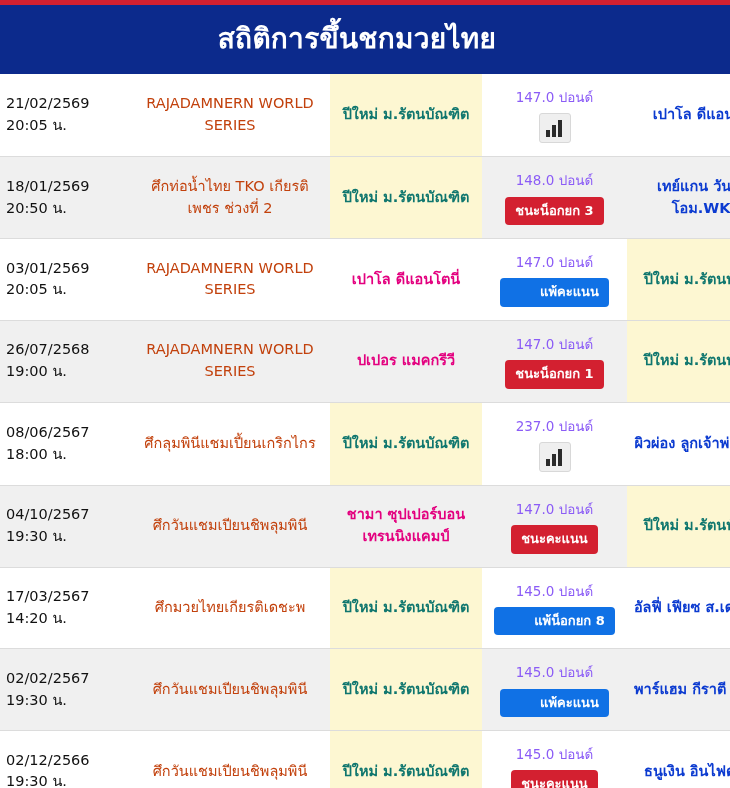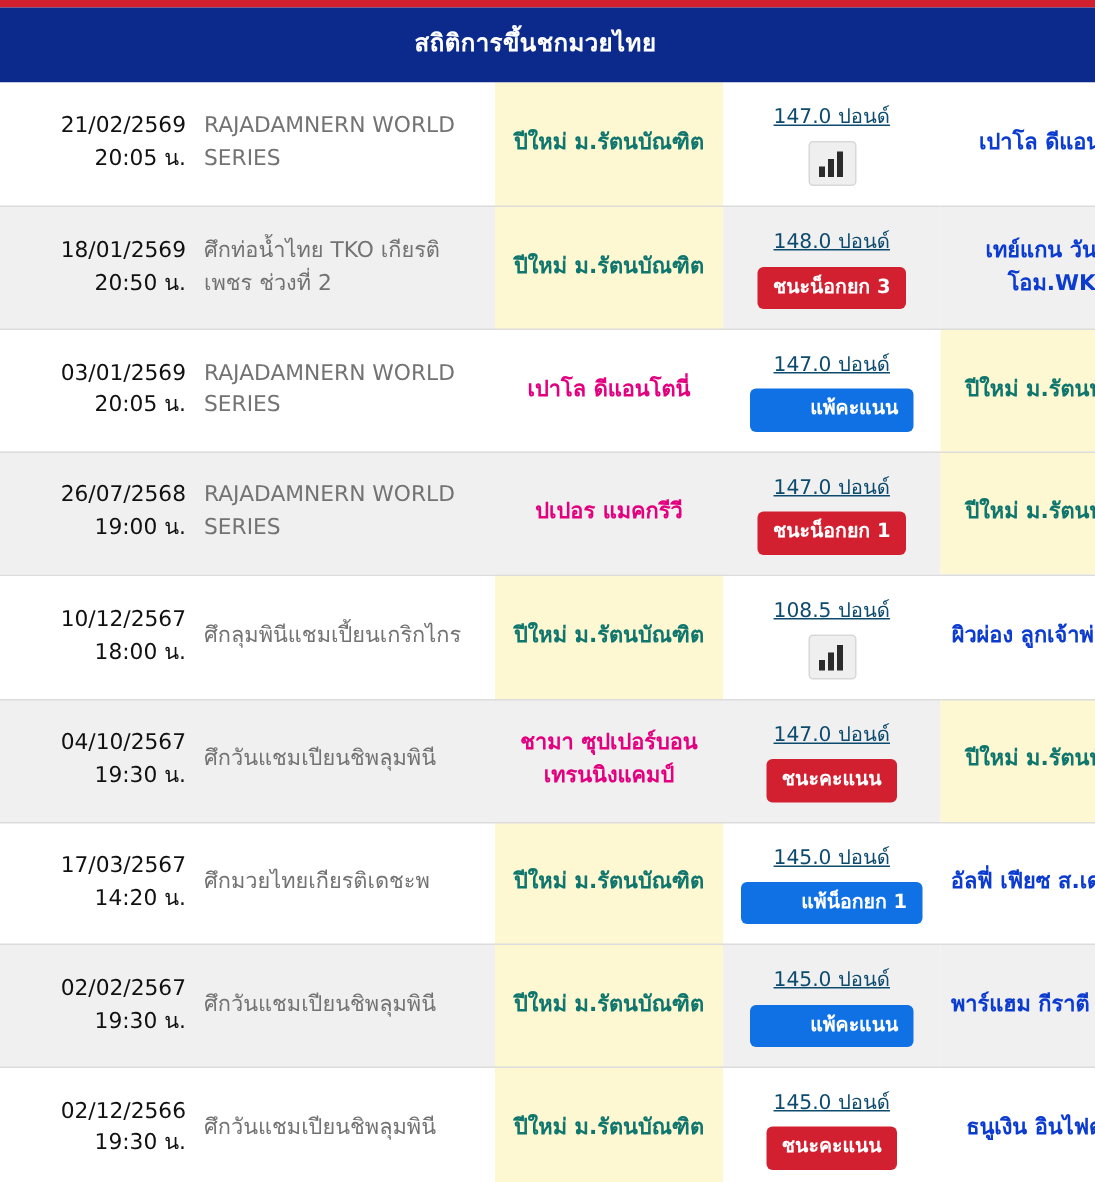--- a/index.html
+++ b/index.html
@@ -19,21 +19,21 @@
   .topbar {
     height: 5px;
     background: #d32030;
     width: 100%;
   }
   .header {
     background: #0c2a8c;
     color: #ffffff;
     text-align: center;
     padding: 11px 16px 14px 0;
-    font-size: 16px;
+    font-size: 28px;
     font-weight: bold;
     letter-spacing: 0.3px;
   }
   table.stats {
     width: 730px;
     border-collapse: collapse;
     table-layout: fixed;
   }
   table.stats tr.row-odd td {
     background: #ffffff;
@@ -43,27 +43,27 @@
   }
   table.stats td {
     border-bottom: 1px solid #dcdcdc;
     vertical-align: middle;
     padding: 13px 6px;
     font-size: 14.5px;
     line-height: 1.5;
   }
   td.c-date {
     width: 118px;
-    text-align: right;
+    text-align: left;
     color: #111111;
   }
   td.c-event {
     width: 188px;
-    text-align: left;
-    color: #737373;
+    text-align: center;
+    color: #c2410c;
   }
   td.c-left {
     width: 140px;
     text-align: center;
     font-weight: bold;
   }
   td.c-mid {
     width: 133px;
     text-align: center;
   }
@@ -77,25 +77,24 @@
     background: #fdf7d2 !important;
     color: #0f766e;
   }
   .opp {
     color: #0c3bd0;
   }
   .opp-red {
     color: #e3007f;
   }
   .weight {
-    color: #0c4a6e;
+    color: #8b5cf6;
     font-size: 13.5px;
     display: block;
     margin-bottom: 6px;
-    text-decoration: underline;
   }
   .badge {
     display: inline-block;
     color: #ffffff;
     font-size: 13px;
     font-weight: bold;
     padding: 4px 10px 5px 10px;
     border-radius: 4px;
     white-space: nowrap;
   }
@@ -173,46 +172,46 @@
             <div>26/07/2568</div>
             <div>19:00 น.</div>
           </td>
           <td class="c-event">RAJADAMNERN WORLD SERIES</td>
           <td class="c-left opp-red">ปเปอร แมคกรีวี</td>
           <td class="c-mid"><span class="weight">147.0 ปอนด์</span><span class="badge win">ชนะน็อกยก 1</span></td>
           <td class="c-right hl">ปีใหม่ ม.รัตนบัณฑิต</td>
         </tr>
         <tr class="row-odd">
           <td class="c-date">
-            <div>10/12/2567</div>
+            <div>08/06/2567</div>
             <div>18:00 น.</div>
           </td>
           <td class="c-event">ศึกลุมพินีแชมเปี้ยนเกริกไกร</td>
           <td class="c-left hl">ปีใหม่ ม.รัตนบัณฑิต</td>
-          <td class="c-mid"><span class="weight">108.5 ปอนด์</span><span class="chart-icon"><i class="b1"></i><i class="b2"></i><i class="b3"></i></span></td>
+          <td class="c-mid"><span class="weight">237.0 ปอนด์</span><span class="chart-icon"><i class="b1"></i><i class="b2"></i><i class="b3"></i></span></td>
           <td class="c-right opp">ผิวผ่อง ลูกเจ้าพ่อโรงต้ม</td>
         </tr>
         <tr class="row-even">
           <td class="c-date">
             <div>04/10/2567</div>
             <div>19:30 น.</div>
           </td>
           <td class="c-event">ศึกวันแชมเปียนชิพลุมพินี</td>
           <td class="c-left opp-red">ชามา ซุปเปอร์บอนเทรนนิงแคมป์</td>
           <td class="c-mid"><span class="weight">147.0 ปอนด์</span><span class="badge win">ชนะคะแนน</span></td>
           <td class="c-right hl">ปีใหม่ ม.รัตนบัณฑิต</td>
         </tr>
         <tr class="row-odd">
           <td class="c-date">
             <div>17/03/2567</div>
             <div>14:20 น.</div>
           </td>
           <td class="c-event">ศึกมวยไทยเกียรติเดชะพ</td>
           <td class="c-left hl">ปีใหม่ ม.รัตนบัณฑิต</td>
-          <td class="c-mid"><span class="weight">145.0 ปอนด์</span><span class="badge lose">แพ้น็อกยก 1</span></td>
+          <td class="c-mid"><span class="weight">145.0 ปอนด์</span><span class="badge lose">แพ้น็อกยก 8</span></td>
           <td class="c-right opp">อัลฟี่ เฟียซ ส.เดชะพันธุ์</td>
         </tr>
         <tr class="row-even">
           <td class="c-date">
             <div>02/02/2567</div>
             <div>19:30 น.</div>
           </td>
           <td class="c-event">ศึกวันแชมเปียนชิพลุมพินี</td>
           <td class="c-left hl">ปีใหม่ ม.รัตนบัณฑิต</td>
           <td class="c-mid"><span class="weight">145.0 ปอนด์</span><span class="badge lose">แพ้คะแนน</span></td>

